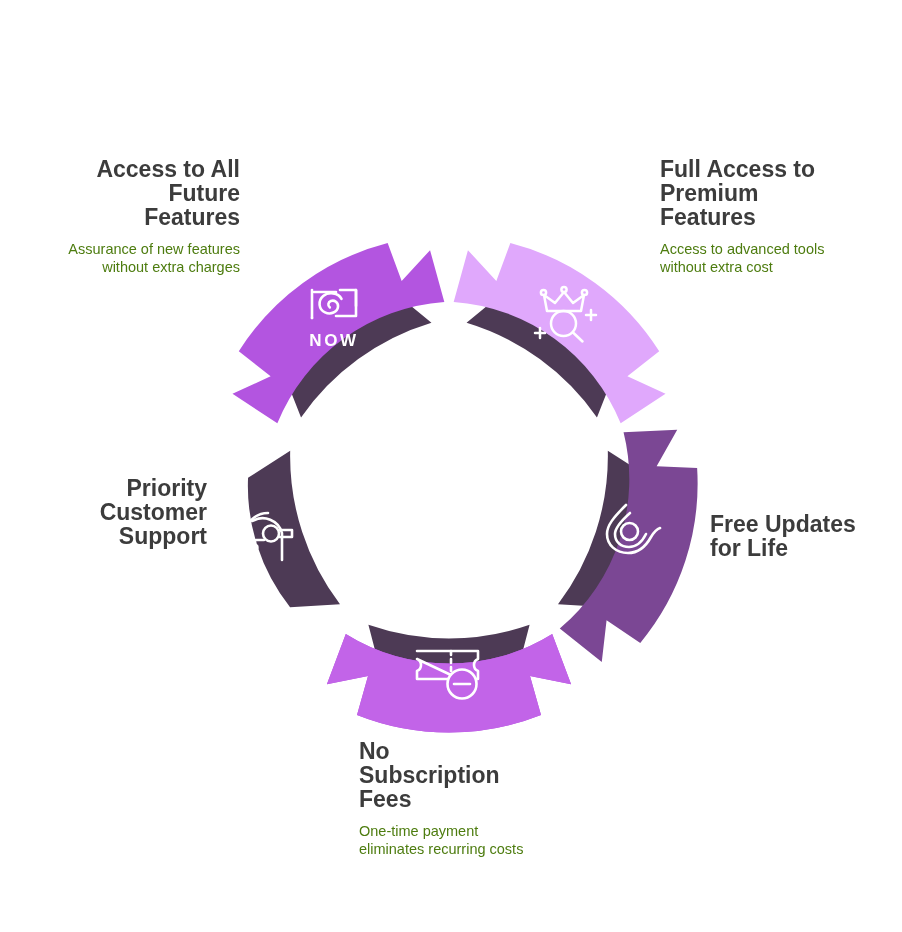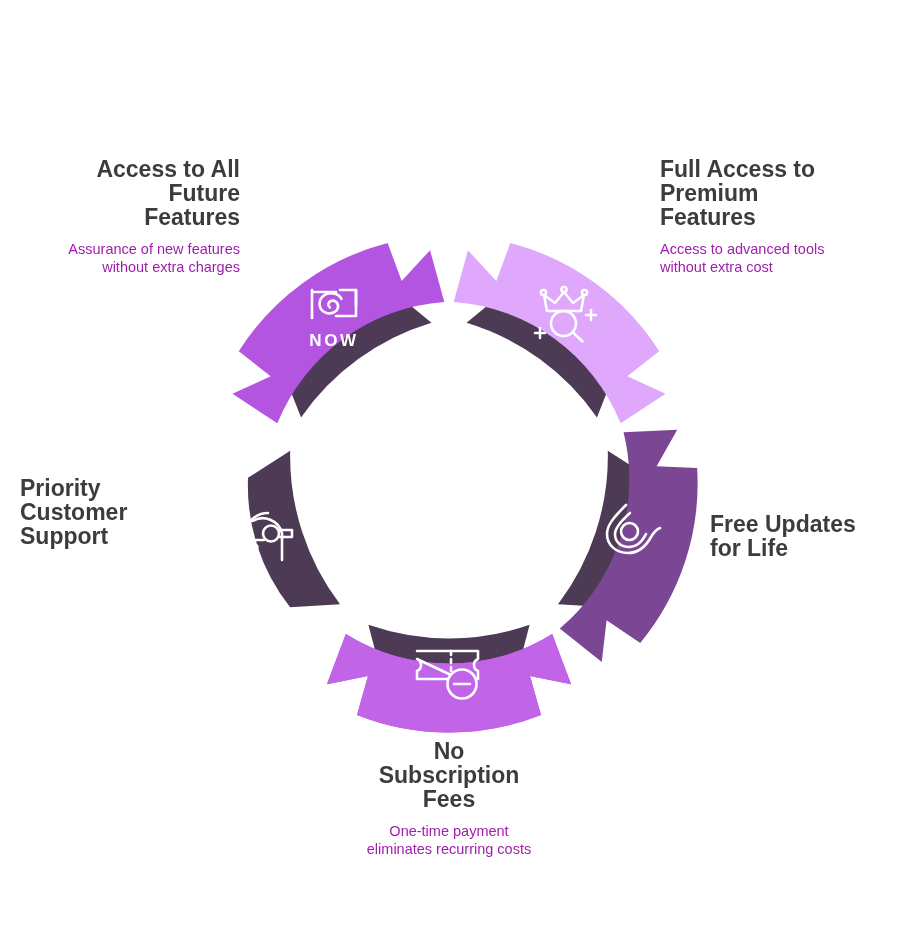--- a/index.html
+++ b/index.html
@@ -36,30 +36,30 @@
     font-size: 23px;
     font-weight: bold;
     color: #3c3c3c;
     line-height: 24px;
     margin: 0 0 11px 0;
     white-space: pre-line;
   }
   .label-desc {
     font-size: 14.5px;
     font-weight: normal;
-    color: #a21caf;
+    color: #4d7c0f;
     line-height: 18px;
     margin: 0;
   }
   
   .pos-top-left   { left: 60px;  top: 157px; width: 180px; text-align: right; }
   .pos-top-right  { left: 660px; top: 157px; width: 190px; text-align: left;  }
   .pos-right      { left: 710px; top: 512px; width: 175px; text-align: left;  }
-  .pos-bottom     { left: 359px; top: 739px; width: 180px; text-align: center;}
-  .pos-left       { left: 20px;  top: 476px; width: 172px; }
+  .pos-bottom     { left: 359px; top: 739px; width: 180px; text-align: left;}
+  .pos-left       { left: 35px;  top: 476px; width: 172px; text-align: right; }
 </style>
 </head>
 <body>
 
 <div id="stage">
 
   <svg id="wheel" viewBox="0 0 902 932" aria-hidden="true">
 
     <g fill="#4d3a55">
 

